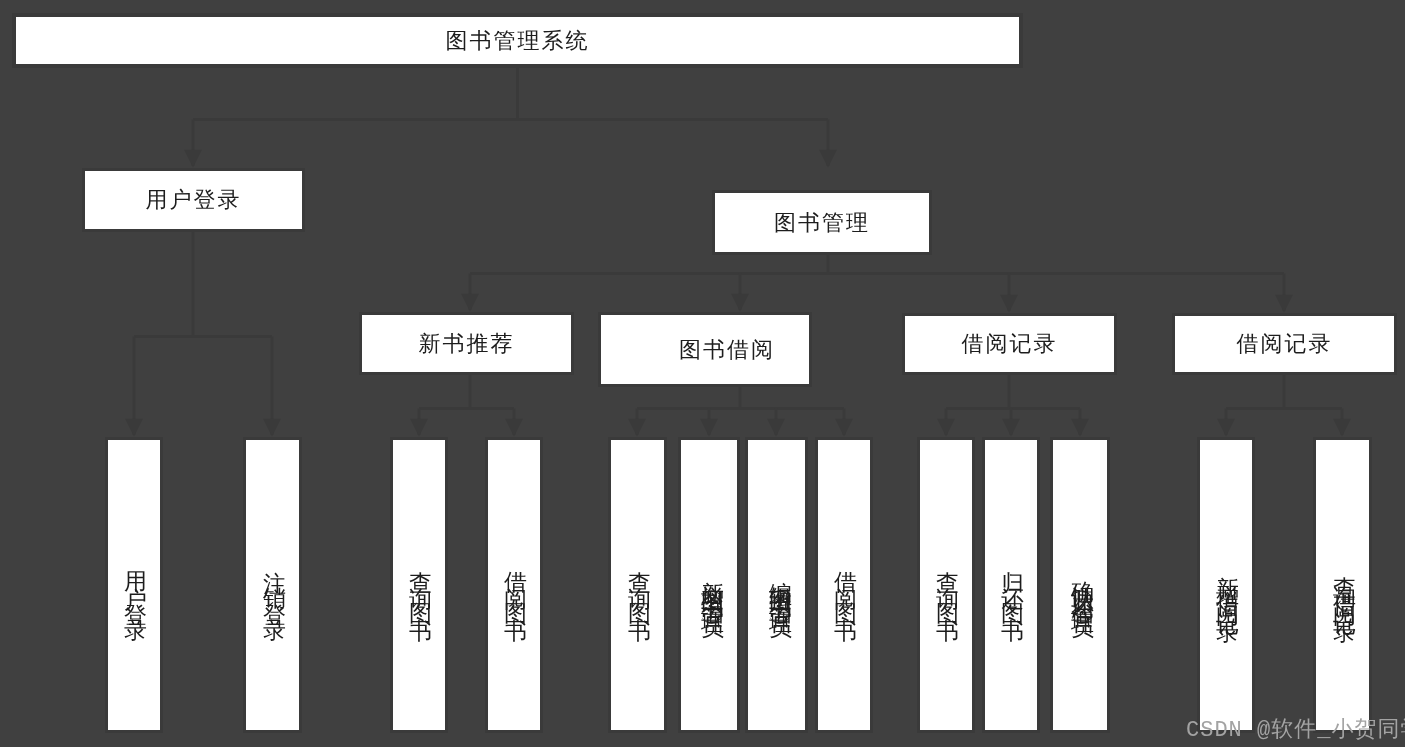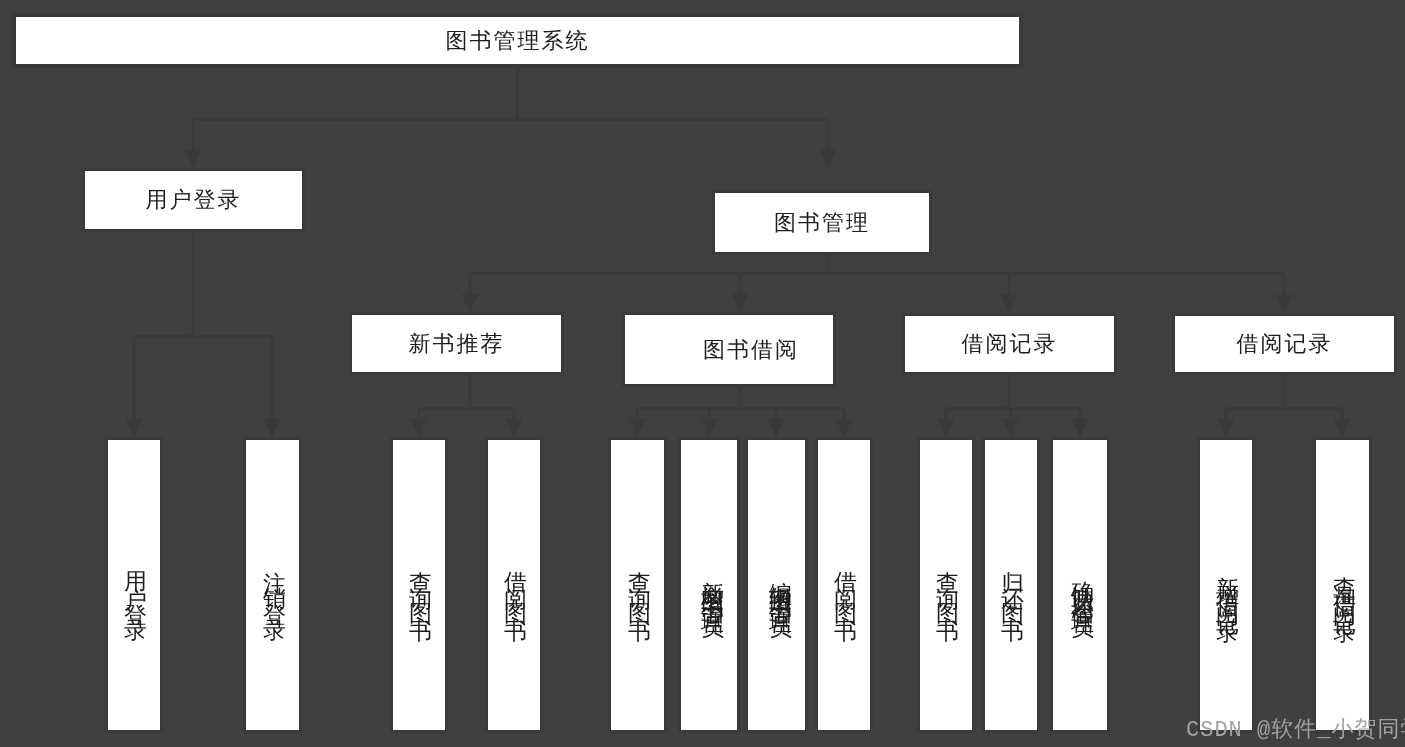--- a/index.html
+++ b/index.html
@@ -98,22 +98,22 @@
       <path d="M1226 408.5 V435" marker-end="url(#arw)"></path>
       <path d="M1342 408.5 V435" marker-end="url(#arw)"></path>
     </g>
   </svg>
 
   <div class="box thick" style="left:12px; top:13px; width:1011px; height:55px;">图书管理系统</div>
 
   <div class="box" style="left:82px; top:168px; width:223px; height:64px;">用户登录</div>
   <div class="box" style="left:712px; top:178px; width:220px; height:65px;margin-top:12px;">图书管理</div>
 
-  <div class="box" style="left:349px; top:312px; width:215px; height:63px;">新书推荐</div>
-  <div class="box" style="left:622px; top:312px; width:214px; height:75px;padding-left:44px;">图书借阅</div>
+  <div class="box" style="left:359px; top:312px; width:215px; height:63px;">新书推荐</div>
+  <div class="box" style="left:598px; top:312px; width:214px; height:75px;padding-left:44px;">图书借阅</div>
   <div class="box" style="left:902px; top:313px; width:215px; height:62px;">借阅记录</div>
   <div class="box" style="left:1172px; top:313px; width:225px; height:62px;">借阅记录</div>
 
   <div class="vbox sp4" style="left:105px; width:58px;">用户登录</div>
   <div class="vbox sp4" style="left:243px; width:59px;">注销登录</div>
 
   <div class="vbox sp4" style="left:390px; width:58px;">查询图书</div>
   <div class="vbox sp4" style="left:485px; width:58px;">借阅图书</div>
 
   <div class="vbox sp4" style="left:608px; width:59px;">查询图书</div>

